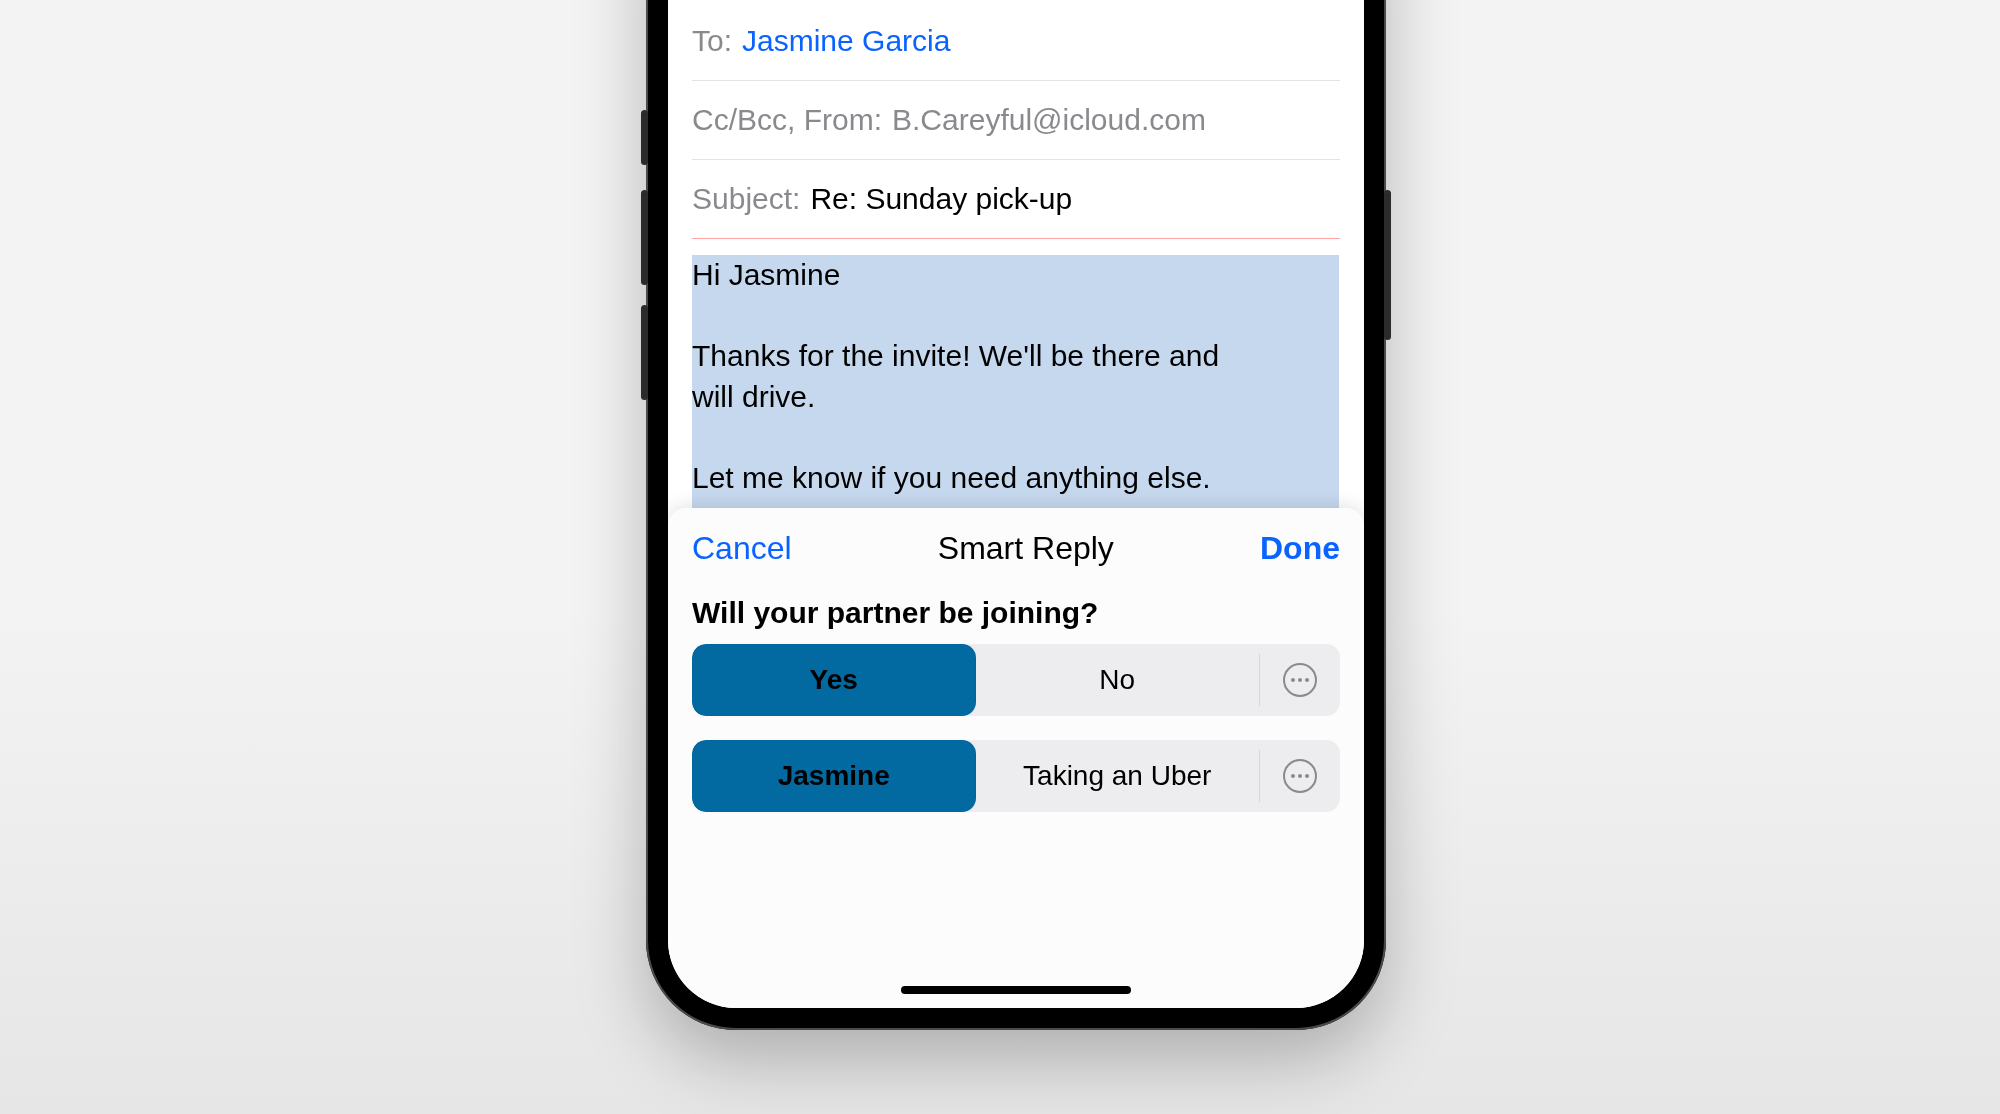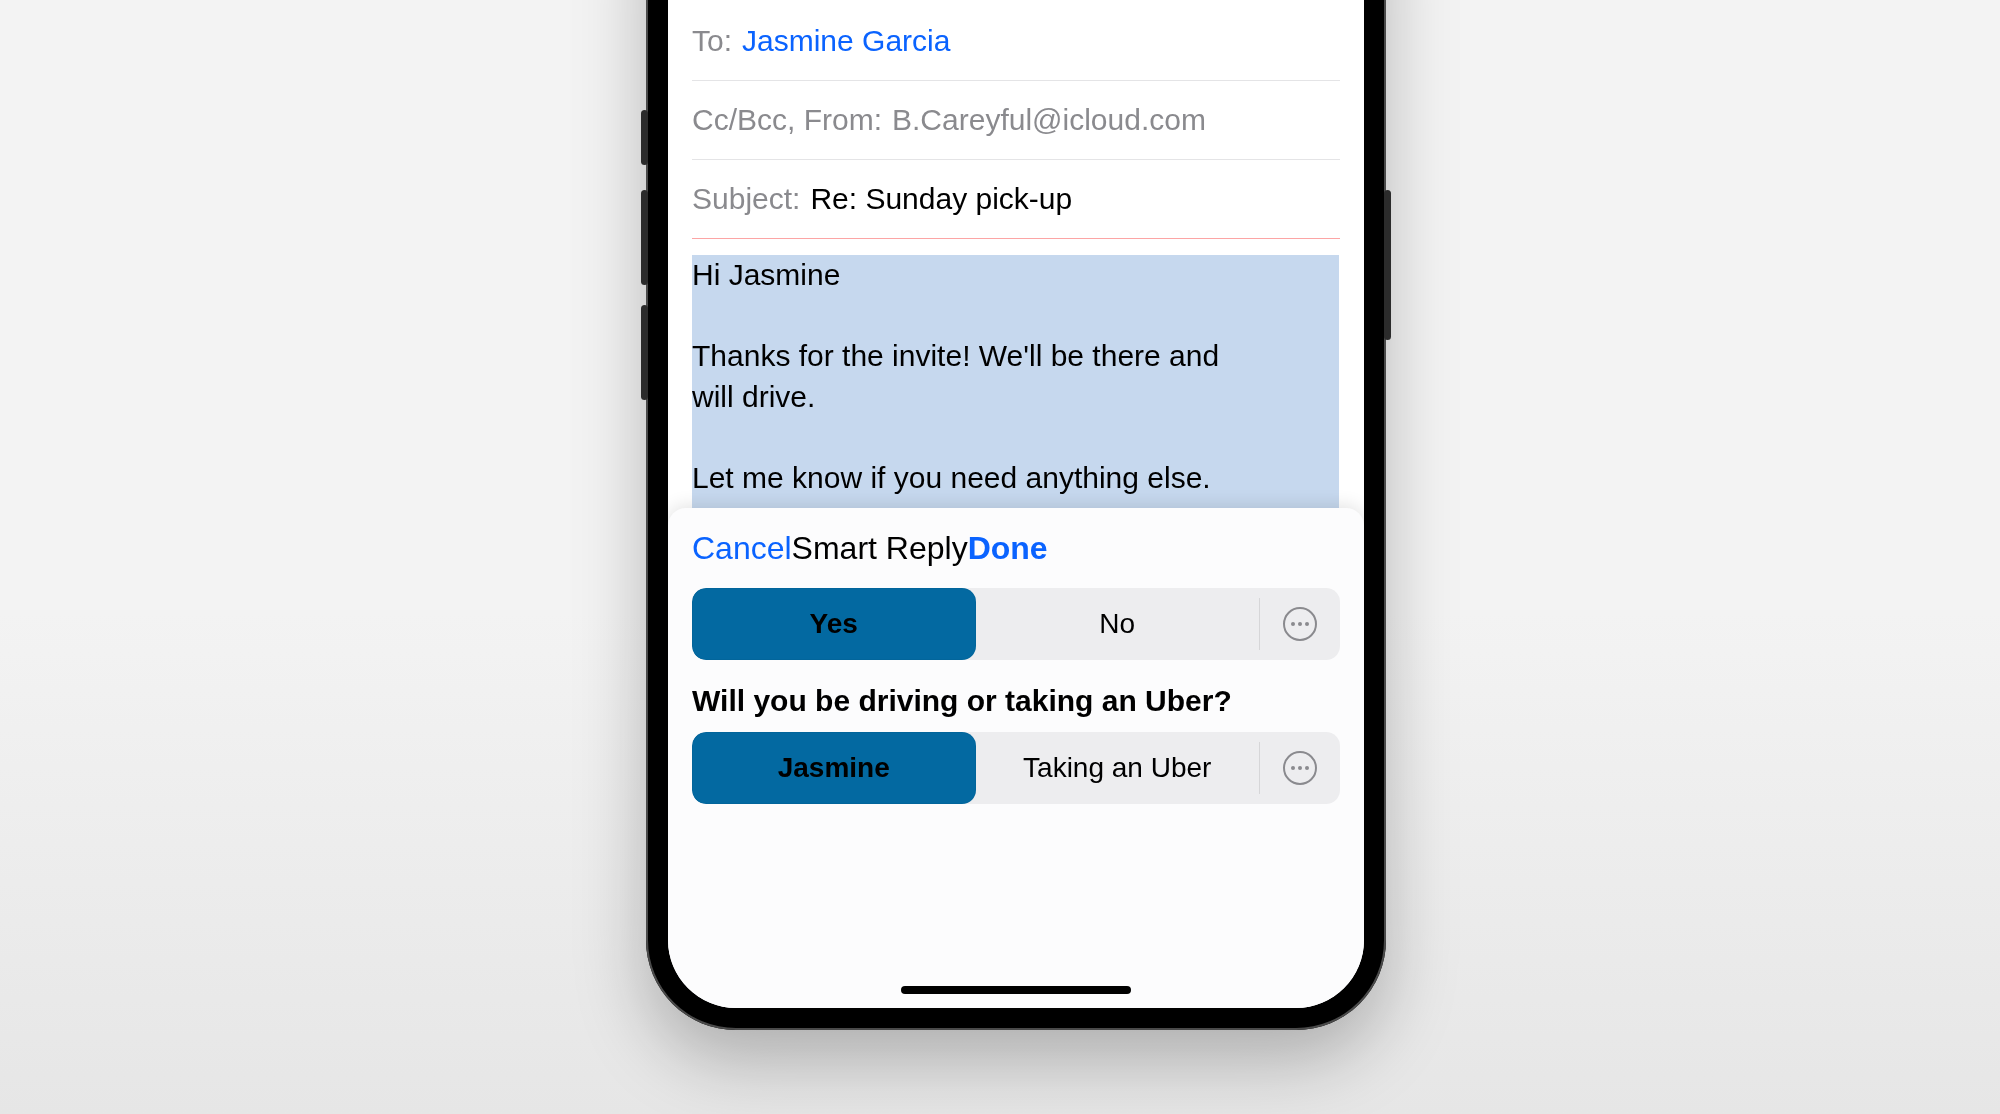--- a/index.html
+++ b/index.html
@@ -97,20 +97,21 @@
     background: #fcfcfd;
     border-top-left-radius: 18px;
     border-top-right-radius: 18px;
     box-shadow: 0 -2px 18px rgba(0,0,0,0.12);
     padding: 0 24px;
     box-sizing: border-box;
   }
   .sheet-header {
     display: flex;
     align-items: center;
+    justify-content: space-between;
     height: 80px;
   }
   .sheet-header .btn-text {
     color: #0a63ff;
     font-size: 32px;
   }
   .sheet-header .done {
     font-weight: 600;
   }
   .sheet-header .title {
@@ -226,36 +227,36 @@
       </div>
 
       <div class="sheet">
         <div class="sheet-header">
           <span class="btn-text">Cancel</span>
           <span class="title">Smart Reply</span>
           <span class="btn-text done">Done</span>
         </div>
 
         <div class="q-block">
+          <div class="question">Will your partner be joining?</div>
           <div class="segment seg-half">
             <div class="opt main selected">Yes</div>
             <div class="opt main">No</div>
             <div class="divider"></div>
             <div class="more">
               <span class="dots-icon">
                   <span></span>
                   <span></span>
                   <span></span>
                 </span>
             </div>
           </div>
         </div>
 
         <div class="q-block">
-          <div class="question">Will you be driving or taking an Uber?</div>
           <div class="segment seg-half">
             <div class="opt main selected">Jasmine</div>
             <div class="opt main">Taking an Uber</div>
             <div class="divider"></div>
             <div class="more">
               <span class="dots-icon">
                   <span></span>
                   <span></span>
                   <span></span>
                 </span>

